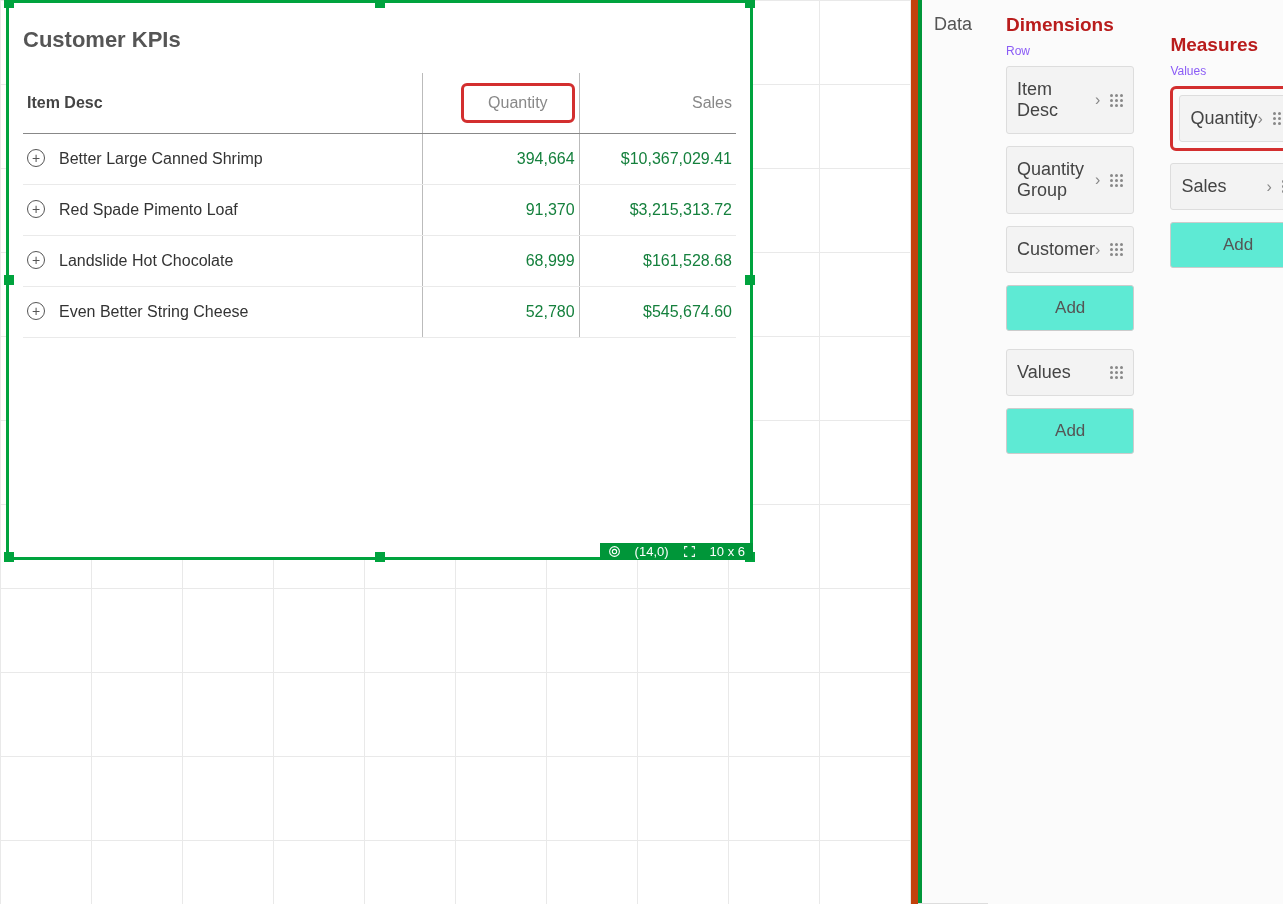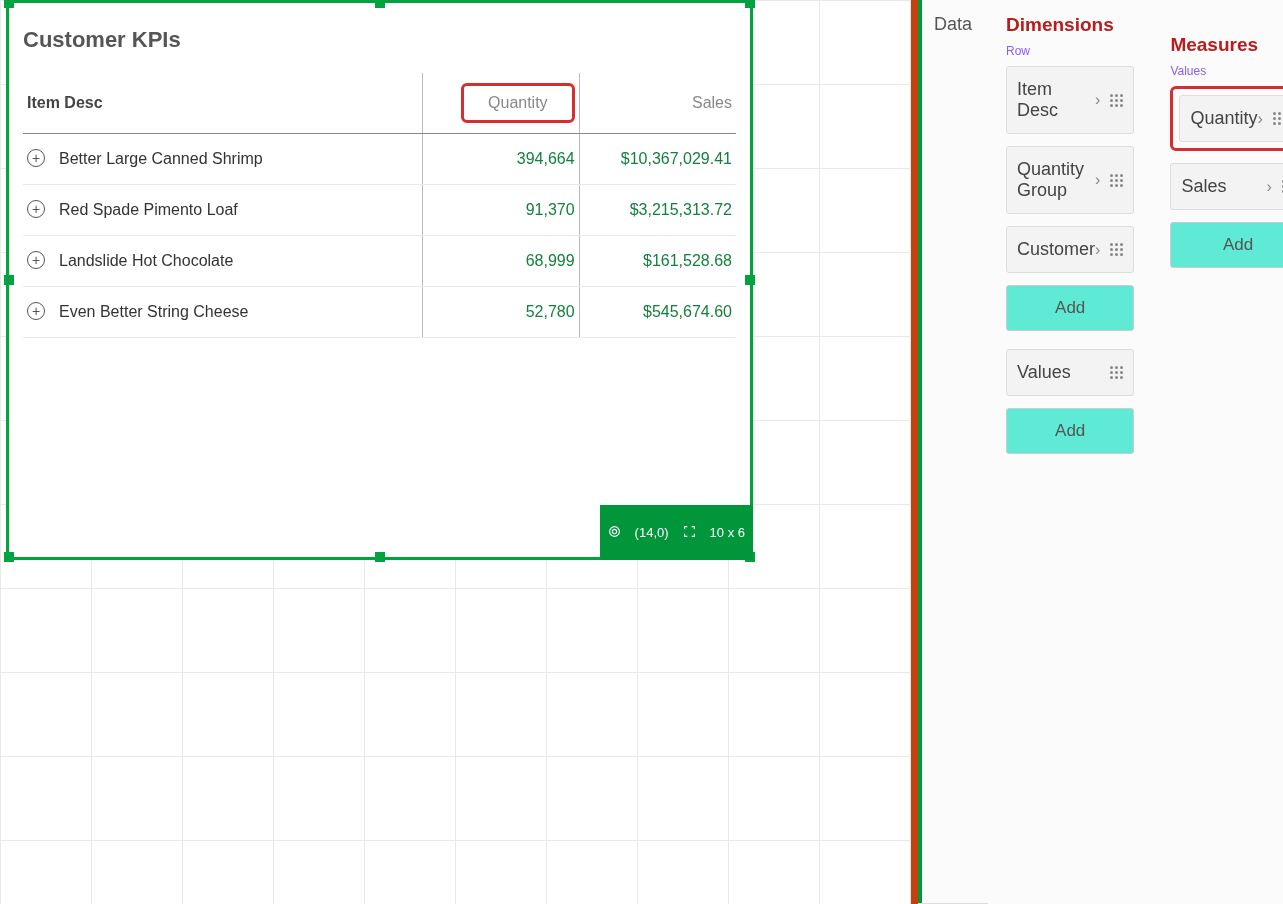--- a/index.html
+++ b/index.html
@@ -53,22 +53,22 @@
   }
   .col-divider { border-left:1px solid #bbb; }
   .qty-redbox {
     display:inline-block; border:3px solid #d32f2f; border-radius:6px;
     padding:8px 24px;
   }
   
   .sel-badge {
     position:absolute; right:-3px; bottom:-3px;
     background:#009639; color:#fff;
-    font-size:13px; padding:20px 8px;
-    display:flex; gap:14px;
+    font-size:13px; padding:1px 8px;
+    display:flex; align-items:center; gap:14px;
     z-index:3;
   }
   .sel-badge svg { width:13px; height:13px; }
 
   
   .sidebar {
     width:372px;
     border-left:7px solid #c2410c;
     background:#fbfbfb;
     display:flex; flex-direction:row;

